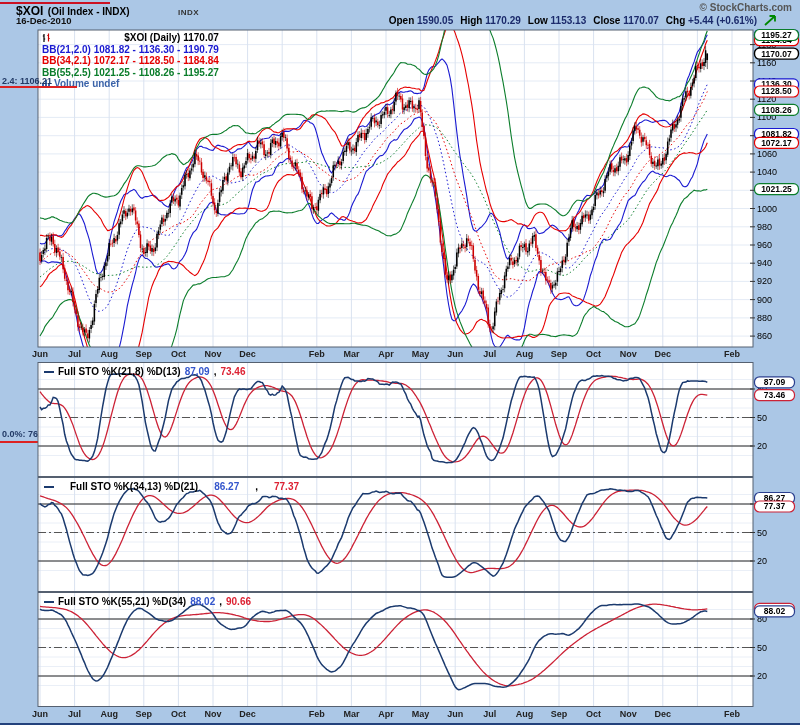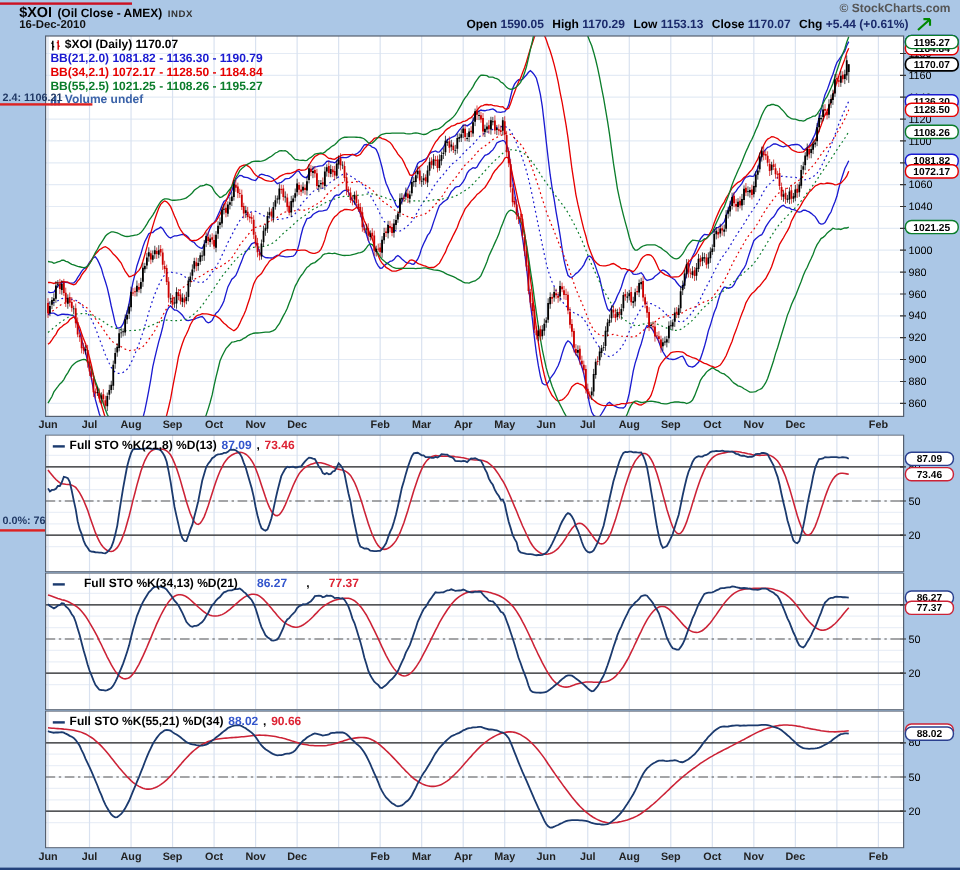--- a/index.html
+++ b/index.html
@@ -2,37 +2,37 @@
 <html><head>
 <meta charset="utf-8">
 <style>
   html,body{margin:0;padding:0;}
   .stage{position:relative;width:800px;height:725px;background:#abc7e6;overflow:hidden;
          font-family:"Liberation Sans",sans-serif;border-bottom:2px solid #23427c;box-sizing:border-box;}
   .topline{position:absolute;top:2px;left:0;width:110px;height:2px;}
   .hdr-row1{position:absolute;top:1px;left:16px;white-space:nowrap;color:#000;}
   .sym{font-size:12px;font-weight:bold;}
   .desc{font-size:10px;font-weight:bold;}
-  .indx{font-size:8px;font-weight:bold;color:#333;letter-spacing:.5px;}
+  .indx{font-size:8px;font-weight:bold;color:#333;letter-spacing:.5px;margin-left:44px;}
   .copyright{position:absolute;top:2px;right:8px;font-size:10px;color:#555;font-weight:bold;text-decoration:none;}
   .hdr-date{position:absolute;top:15px;left:16px;font-size:9.5px;font-weight:bold;color:#111;}
   .quote{position:absolute;top:14px;right:22px;display:flex;gap:7px;font-size:10px;white-space:nowrap;align-items:center;}
   .quote .ql{font-weight:bold;color:#000;}
   .quote .qv{font-weight:bold;color:#1b2a6b;}
   svg{position:absolute;left:0;display:block;}
   #main-svg{top:28px;}
   .axisrow{position:absolute;left:0;width:800px;height:14px;}
   #xaxis-top{top:348px;}
   #xaxis-bottom{top:708px;}
   .axisrow span{position:absolute;top:1px;transform:translateX(-50%);font-size:9px;font-weight:bold;color:#222;}
   .axisrow span.year{color:#000;font-weight:800;margin-top:32px;}
   #p0{top:362px;} #p1{top:477px;} #p2{top:592px;}
   svg text{font-family:"Liberation Sans",sans-serif;}
   .legend{position:absolute;top:32px;left:42px;font-size:10px;line-height:11.5px;white-space:nowrap;pointer-events:none;}
-  .legend .l1{color:#000;font-weight:bold;display:flex;align-items:center;gap:3px;}
+  .legend .l1{color:#000;font-weight:bold;display:flex;align-items:center;gap:3px;justify-content:space-between;}
   .legend-item{font-weight:bold;}
   .legend .vol{display:flex;align-items:center;gap:3px;font-weight:bold;}
   .phdr{position:absolute;left:44px;font-size:10px;font-weight:bold;color:#000;white-space:nowrap;pointer-events:none;display:flex;align-items:center;gap:4px;}
   #ph0{top:366px;align-items:center;} #ph1{top:481px;gap:16px;} #ph2{top:596px;}
   .dash{display:inline-block;width:10px;height:2px;background:#1b3a6e;}
   .ann-label{position:absolute;font-size:9px;font-weight:bold;white-space:nowrap;pointer-events:none;}
   .ann-line{position:absolute;height:2px;pointer-events:none;}
   #ann-main-label{top:76px;left:2px;}
   #ann-main-line{top:86px;left:0;width:77px;}
   #ann-p1-label{top:429px;left:2px;}
@@ -40,21 +40,21 @@
 </style>
 </head>
 <body>
 
 <div class="stage">
 
   <div class="topline" id="topline" style="background: rgb(204, 17, 34);"></div>
 
   <div class="hdr-row1">
     <span class="sym">$XOI</span>
-    <span class="desc">(Oil Close - AMEX)</span>
+    <span class="desc">(Oil Index - INDX)</span>
     <span class="indx">INDX</span>
   </div>
 
   <a class="copyright" href="#">© StockCharts.com</a>
 
   <div class="hdr-date">16-Dec-2010</div>
 
   <div class="quote">
     <span><span class="ql">Open</span> <span class="qv">1590.05</span></span>
     <span><span class="ql">High</span> <span class="qv">1170.29</span></span>

